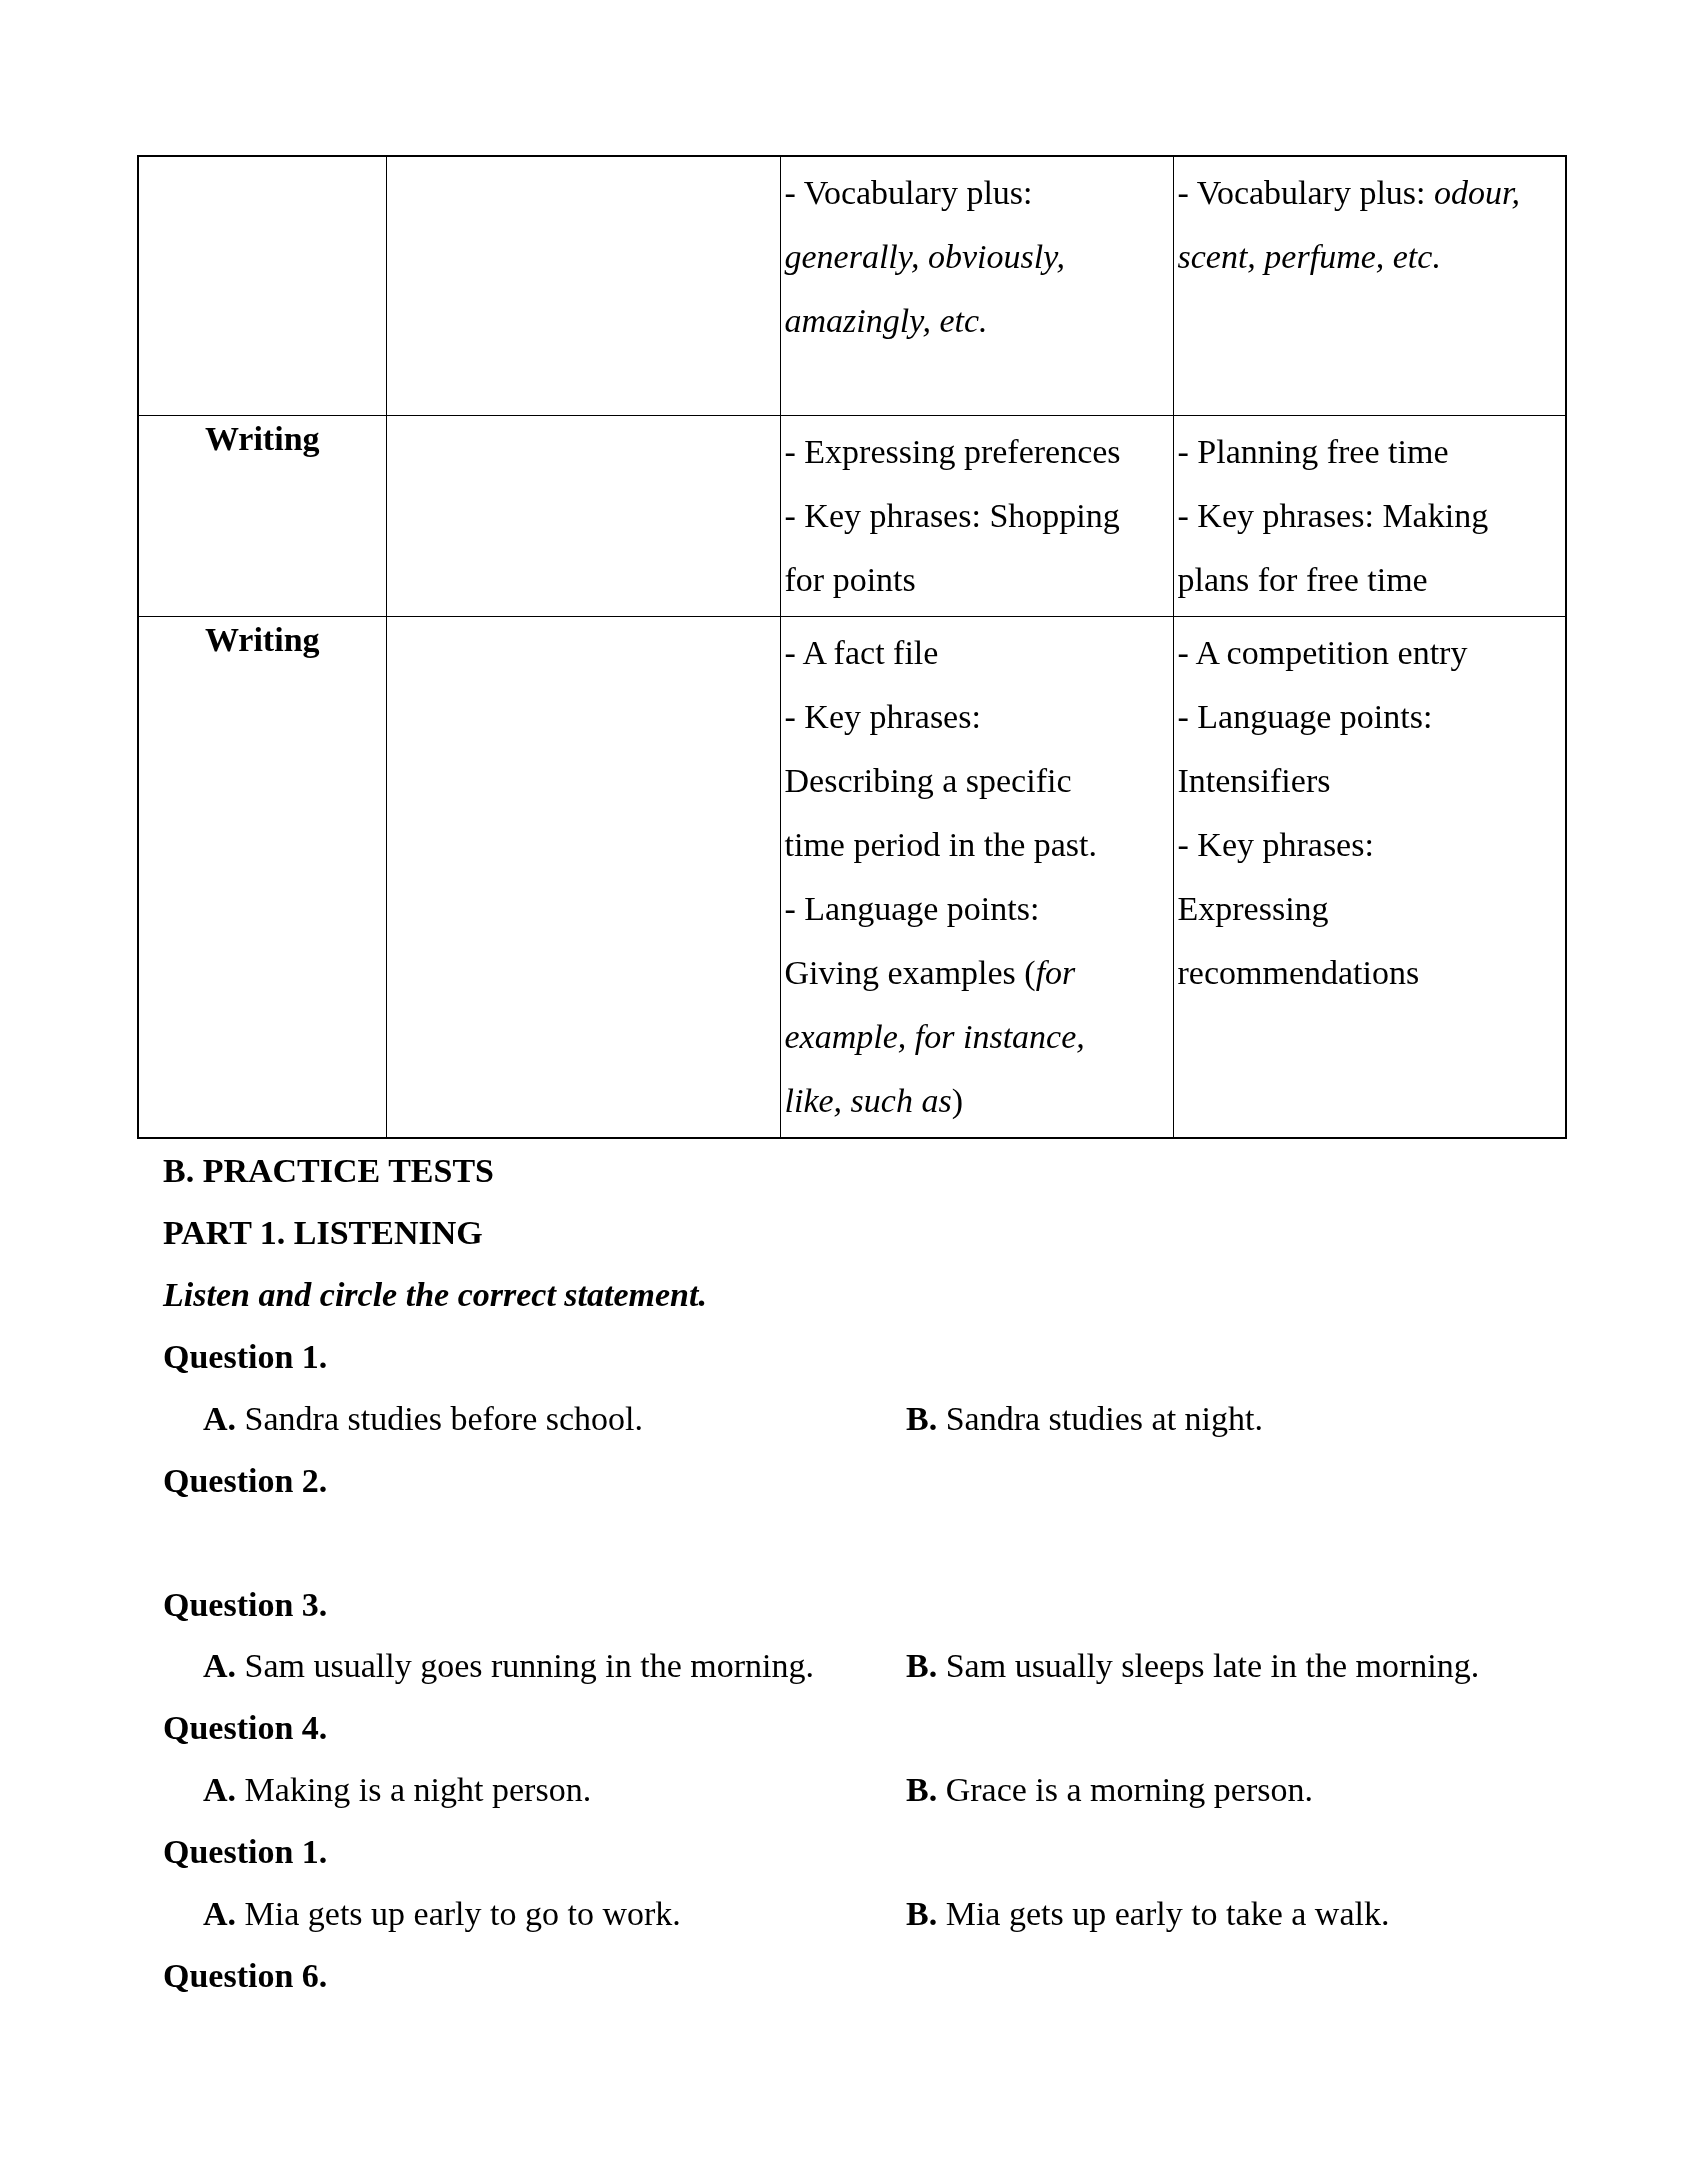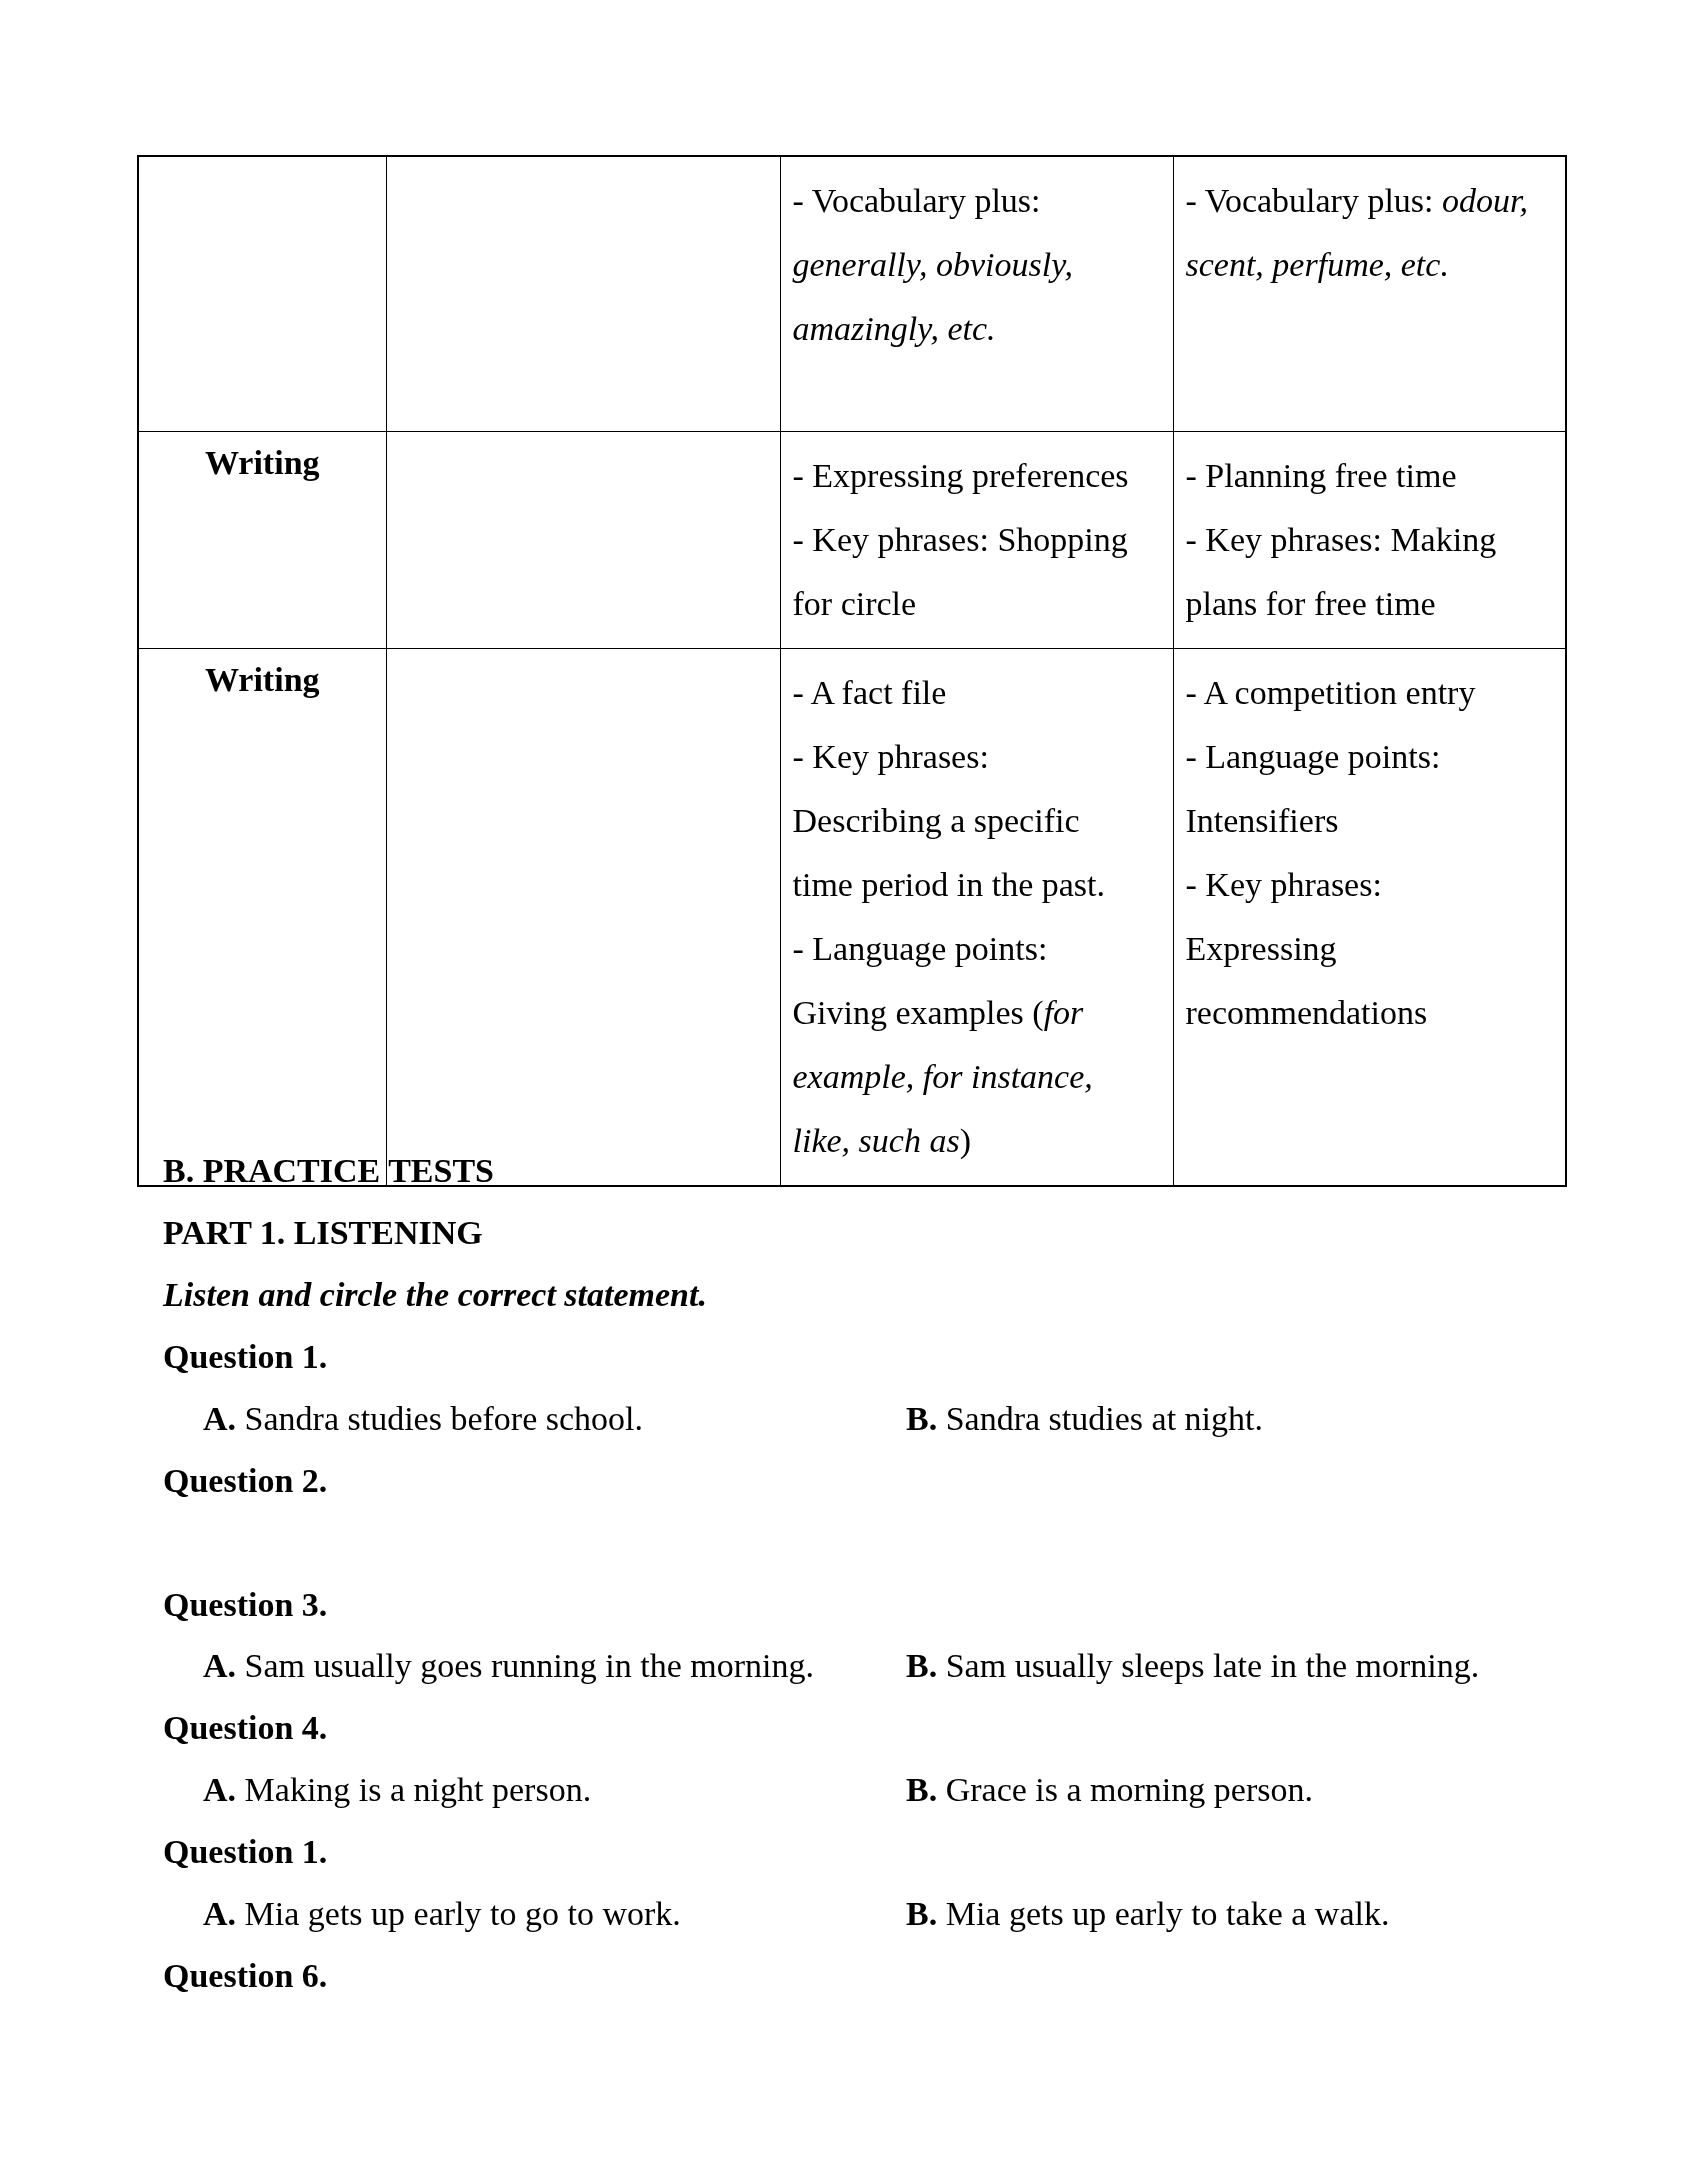--- a/index.html
+++ b/index.html
@@ -18,21 +18,21 @@
     position: absolute;
     left: 137px;
     top: 155px;
     border-collapse: collapse;
     table-layout: fixed;
     border: 2.4px solid #000;
   }
   table.syllabus td {
     border: 1.6px solid #000;
     vertical-align: top;
-    padding: 12px;
+    padding: 4px;
     overflow: visible;
   }
   tr.row-vocab    td { height: 250px; }
   tr.row-speaking td { height: 184px; }
   tr.row-writing  td { height: 497px; }
   td.content-cell { padding: 1.6px 8px 0 16px; }
   td.label-cell {
     text-align: center;
     vertical-align: middle;
     font-weight: bold;
@@ -82,21 +82,21 @@
         <div class="cl"><span class="it">scent, perfume, etc.</span></div>
       </td>
     </tr>
 
     <tr class="row-speaking">
       <td class="label-cell"><span>Writing</span></td>
       <td><span></span></td>
       <td class="content-cell">
         <div class="cl"><span>- Expressing preferences</span></div>
         <div class="cl"><span>- Key phrases: Shopping</span></div>
-        <div class="cl"><span>for circle</span></div>
+        <div class="cl"><span>for points</span></div>
       </td>
       <td class="content-cell">
         <div class="cl"><span>- Planning free time</span></div>
         <div class="cl"><span>- Key phrases: Making</span></div>
         <div class="cl"><span>plans for free time</span></div>
       </td>
     </tr>
 
     <tr class="row-writing">
       <td class="label-cell"><span>Writing</span></td>

